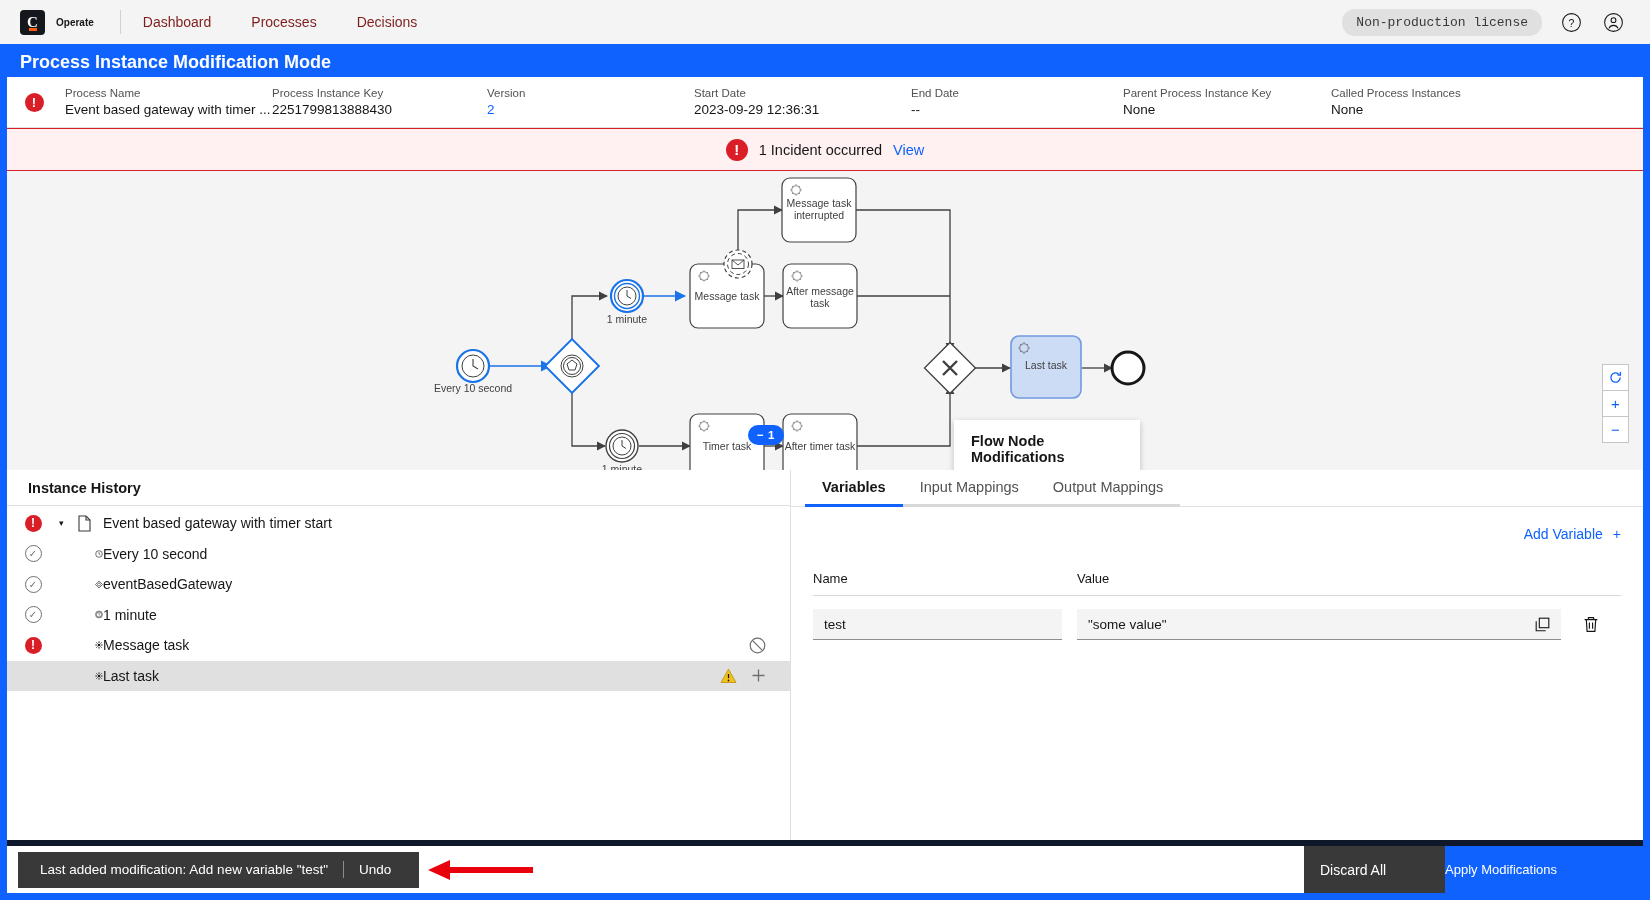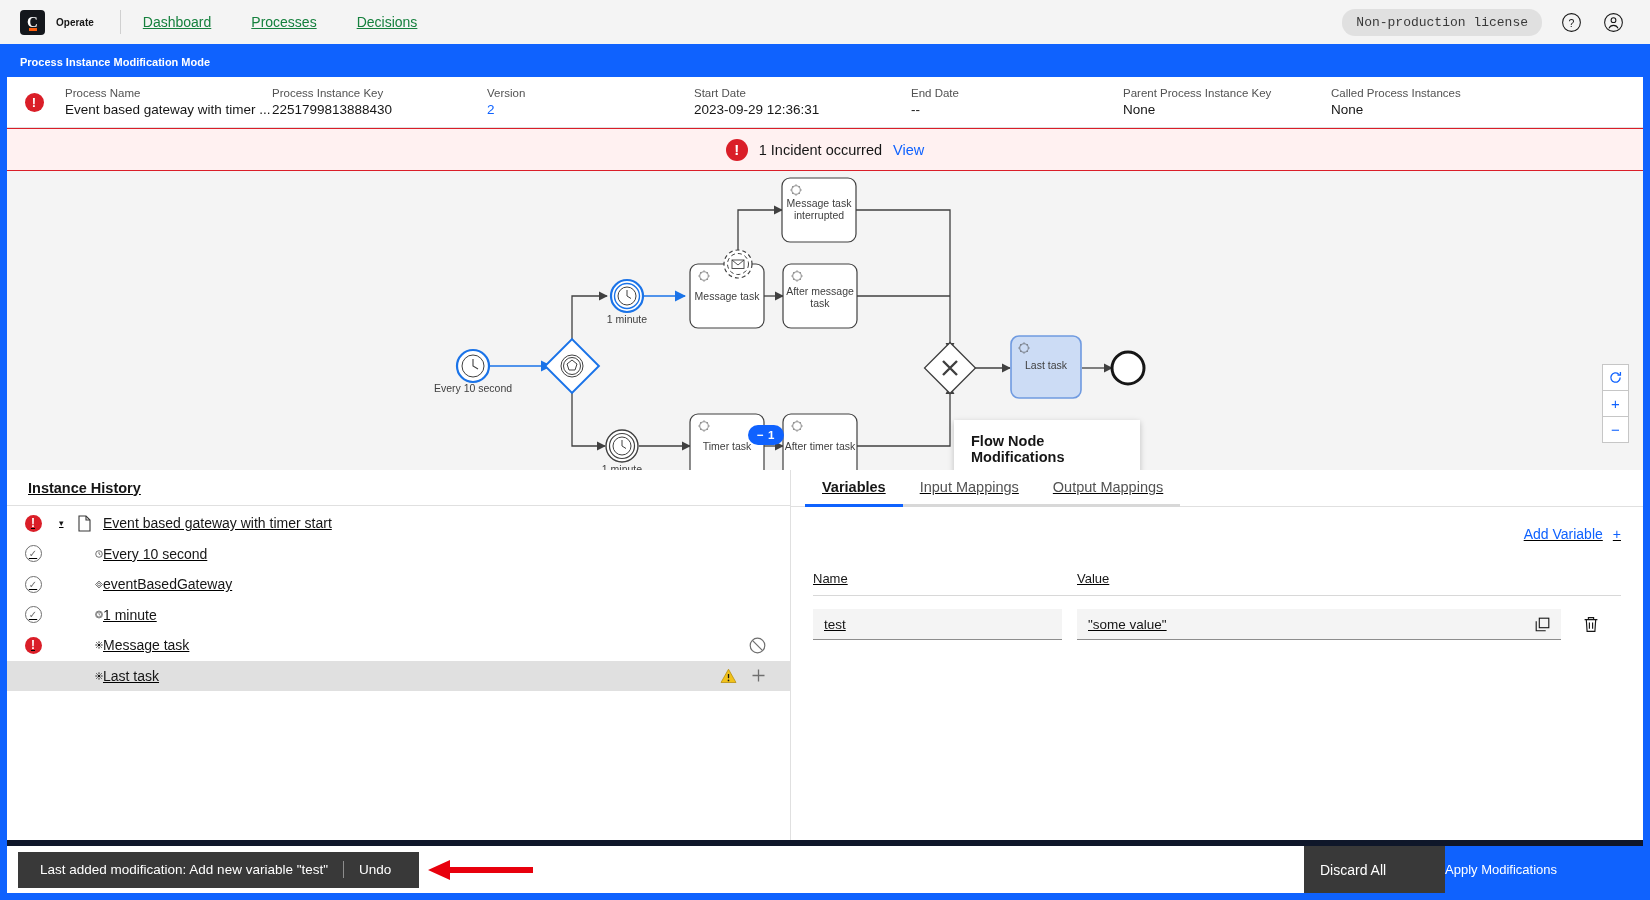--- a/index.html
+++ b/index.html
@@ -35,37 +35,37 @@
     color: #fff; font-size: 15px; font-weight: bold; line-height: 1;
     font-family: "Liberation Serif", serif;
   }
   .logo-box .bar {
     position: absolute; bottom: 4px; left: 50%; transform: translateX(-50%);
     width: 8px; height: 2.5px; background: #fc5d0d;
   }
   .brand-name { font-size: 10px; font-weight: bold; color: #161616; }
   .nav-divider { width: 1px; height: 24px; background: #d0d0d0; margin: 0 22px 0 26px; }
   .nav-links { display: flex; align-items: center; gap: 40px; }
-  .nav-link { font-size: 14px; color: #15803d; cursor: pointer; text-decoration: underline; }
+  .nav-link { font-size: 14px; color: #7f1d1d; cursor: pointer; }
   .topnav-right { margin-left: auto; display: flex; align-items: center; gap: 16px; padding-right: 6px;}
   .license-pill {
     background: #e0e0e0; color: #393939; border-radius: 13px;
     padding: 6px 14px; font-size: 13px; white-space: nowrap; font-family: Liberation Mono, monospace;
   }
   .icon-btn {
     width: 26px; height: 26px; border-radius: 50%;
     display: flex; align-items: center; justify-content: center;
     color: #161616; cursor: pointer;
   }
 
   
   .modmode {
     background: #0f62fe; color: #fff;
     height: 30px; display: flex; align-items: center;
-    padding-left: 20px; font-size: 11px; font-weight: bold;
+    padding-left: 20px; font-size: 18px; font-weight: bold;
     flex: 0 0 auto;
   }
 
   
   .framewrap {
     flex: 1 1 auto; position: relative;
     border-left: 7px solid #0f62fe;
     border-right: 7px solid #0f62fe;
     border-bottom: 7px solid #0f62fe;
     display: flex; flex-direction: column;
@@ -131,21 +131,21 @@
   .tooltip h4 { margin: 0 0 7px 0; font-size: 14.5px; font-weight: bold; color: #161616; }
   .badge {
     position: absolute; background: #0f62fe; color: #fff;
     border-radius: 11px; height: 20px; min-width: 34px; padding: 0 9px;
     display: flex; align-items: center; justify-content: center;
     font-size: 11.5px; font-weight: bold; letter-spacing: .5px; z-index: 14;
     cursor: pointer;
   }
 
   
-  .lower { flex: 1 1 auto; display: flex; min-height: 0; text-decoration: underline; }
+  .lower { flex: 1 1 auto; display: flex; min-height: 0; }
   .history-pane {
     width: 784px; flex: 0 0 784px; border-right: 1px solid #e0e0e0;
     display: flex; flex-direction: column; background: #fff; min-height: 0;
   }
   .pane-title {
     height: 36px; display: flex; align-items: center; padding-left: 21px;
     font-size: 14.5px; font-weight: bold; color: #161616;
     border-bottom: 1px solid #e0e0e0;
   }
   .tree { flex: 1 1 auto; overflow: hidden; padding-top: 2px; }

